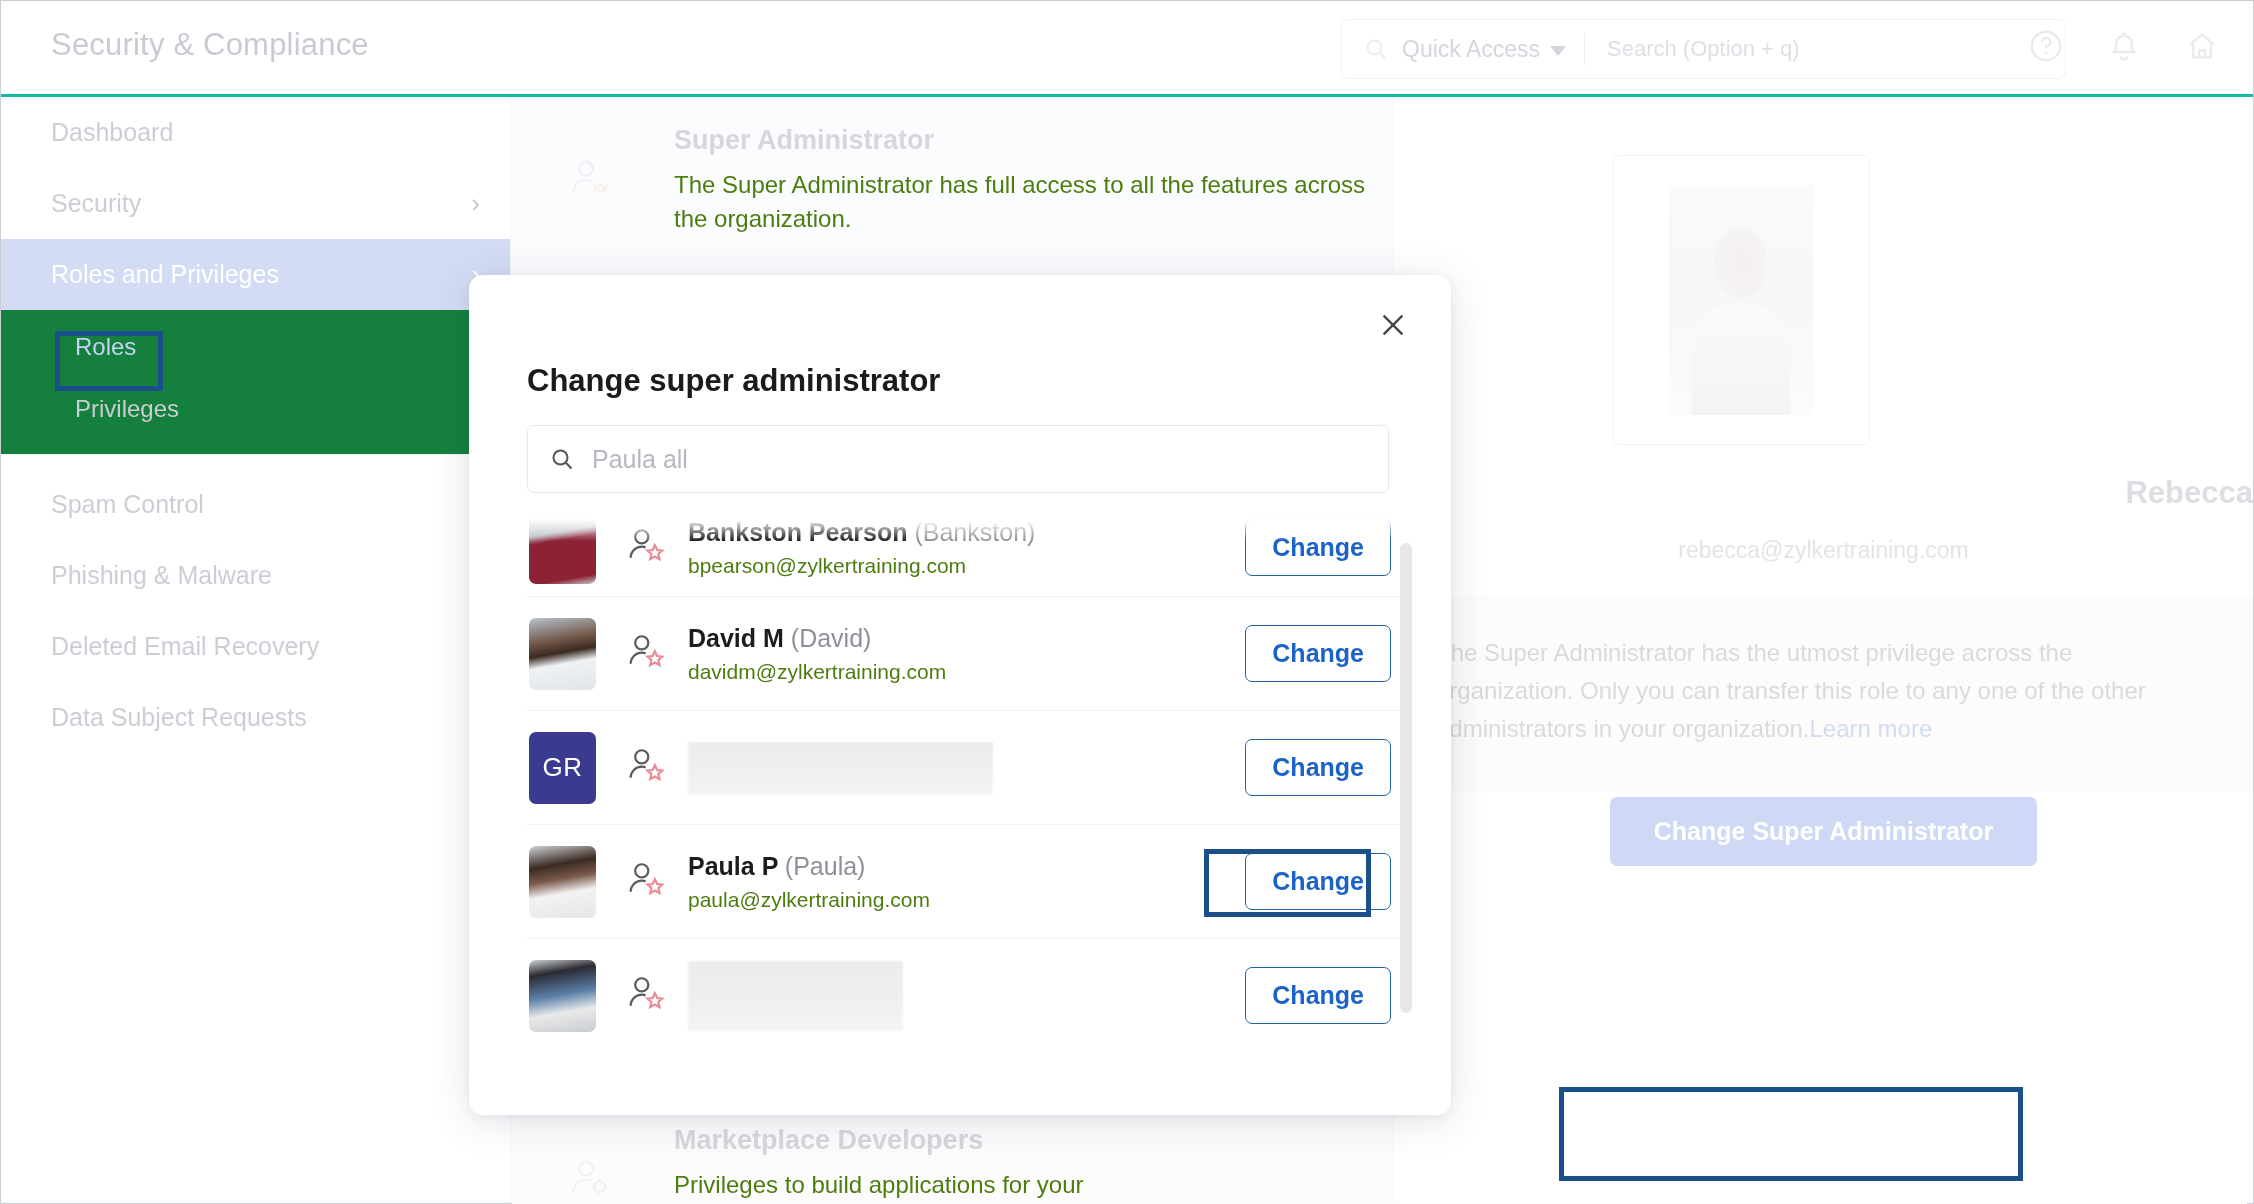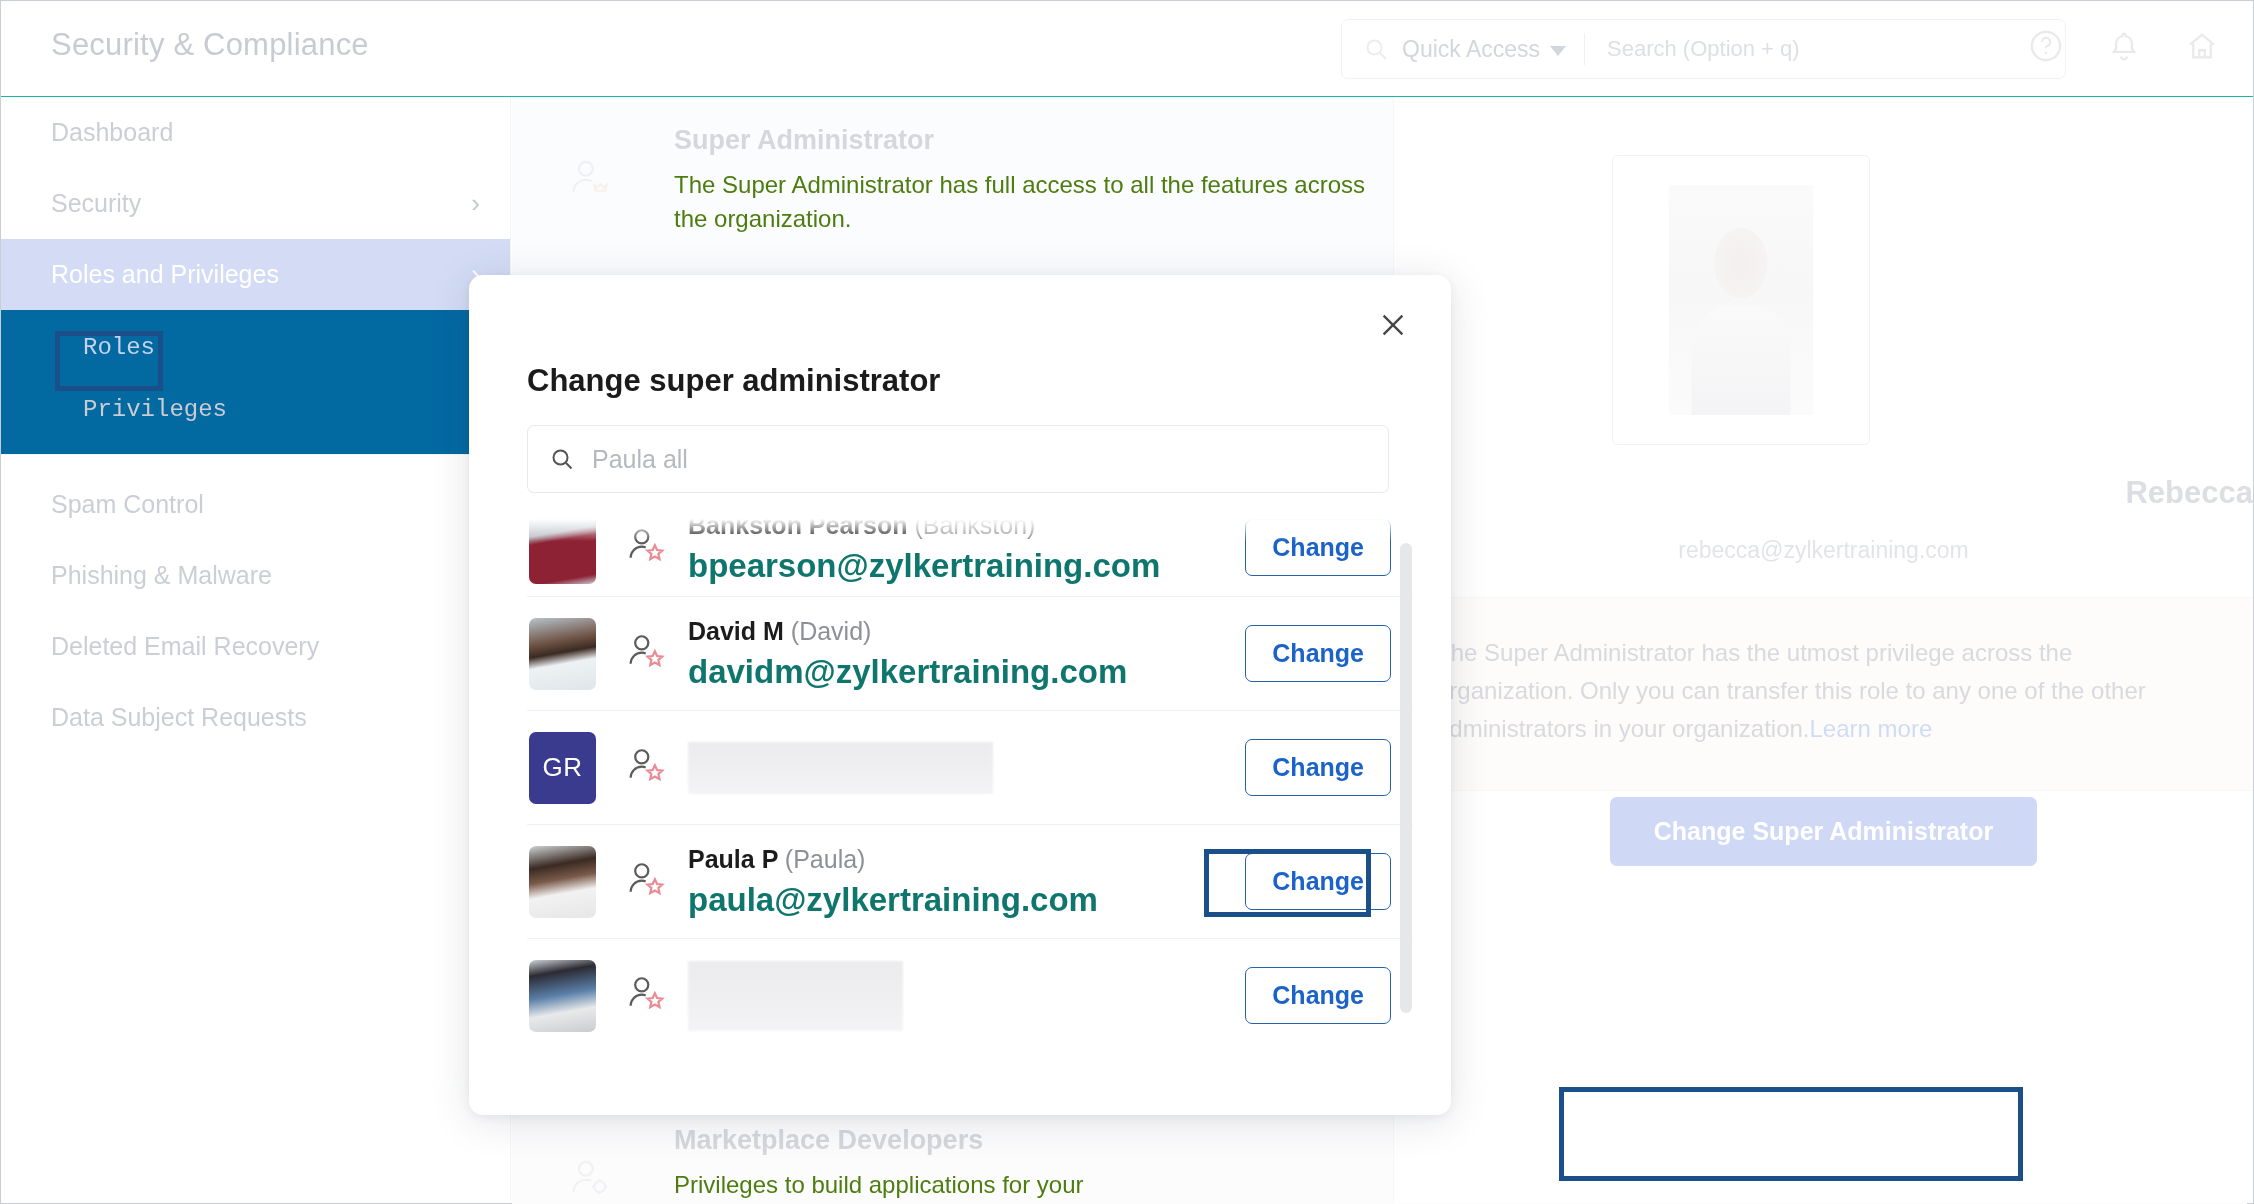--- a/index.html
+++ b/index.html
@@ -19,21 +19,21 @@
   
   #app-bg {
     position: absolute; inset: 0;
     opacity: 1;
   }
 
   
   .topbar {
     position: absolute; left: 0; top: 0; right: 0; height: 96px;
     background: #ffffff;
-    border-bottom: 1px solid #14b8a6;
+    border-bottom: 3px solid #14b8a6;
   }
   .app-title {
     position: absolute; left: 50px; top: 26px;
     font-size: 31px; color: #c8cbd2; letter-spacing: .2px;
   }
   .omnibox {
     position: absolute; left: 1340px; top: 18px;
     width: 725px; height: 60px;
     border: 1px solid #f1f2f5; border-radius: 7px;
     background: #fff;
@@ -64,21 +64,21 @@
   .nav-item {
     height: 71px; display: flex; align-items: center;
     padding-left: 50px; padding-right: 30px;
     font-size: 25px; color: #cbced5; position: relative;
   }
   .nav-item .chev { margin-left: auto; font-size: 26px; color: #c3c7cf; font-weight: 300;}
   .nav-item.active {
     background: #d3dcf4; color: #ffffff;
   }
   .nav-item.active .chev { color: #ffffff; }
-  .sub-group { background:#0369a1; padding: 6px 0 14px 12px; border-bottom:1px solid #f3f4f7;font-family:Liberation Mono, monospace;}
+  .sub-group { background:#15803d; padding: 6px 0 14px 4px; border-bottom:1px solid #f3f4f7;}
   .sub-item {
     height: 62px; display:flex; align-items:center;
     padding-left: 70px; font-size: 24px; color: #c9ccd3;
   }
   .sub-item.current { color: #c6d2ef; }
   .nav-spacer { height: 14px; }
 
   
   .content { position:absolute; left:511px; top:96px; right:0; bottom:0; background:#ffffff; }
   .role-card {
@@ -201,21 +201,21 @@
     font-size: 26px; font-weight: 500; letter-spacing:.5px;
   }
   .ph-a { background: linear-gradient(170deg,#c9ccd2 0%,#b9bdc4 30%,#8d2235 40%,#8d2235 88%,#c7cad0 100%); }
   .ph-b { background: linear-gradient(170deg,#b9c3cc 0%,#6d5243 34%,#3b2a22 48%,#eef2f4 62%,#dfe5e9 100%); }
   .ph-c { background: linear-gradient(170deg,#cfd3d6 0%,#3a2a22 28%,#7a5a4a 46%,#f2f2f2 64%,#e6e6e6 100%); }
   .ph-d { background: linear-gradient(170deg,#cfd3d6 0%,#2b2b33 20%,#5a7fa8 48%,#e8e9ea 70%,#c9ccd0 100%); }
   .u-role-ico { width: 46px; flex: 0 0 46px; margin-left: 30px; }
   .u-info { margin-left: 16px; flex: 1 1 auto; min-width:0; }
   .u-name { font-size: 25px; color: #1c1c1c; font-weight: bold; margin-bottom: 7px;}
   .u-name .nick { font-weight: normal; color: #8d9097; }
-  .u-mail { font-size: 33px; color: #0f766e; font-weight: bold; }
+  .u-mail { font-size: 21px; color: #4d7c0f; }
   .u-redacted {
     width: 305px; height: 52px;
     background: linear-gradient(180deg,#ececee 0%, #efeff1 50%, #f4f4f6 100%);
     filter: blur(1px);
   }
   .u-redacted.tall { height: 70px; width: 215px; }
   .change-btn {
     margin-left: auto; margin-right: 22px;
     border: 1px solid #2563a8; border-radius: 7px;
     color: #1b63c8; background:#fff;

